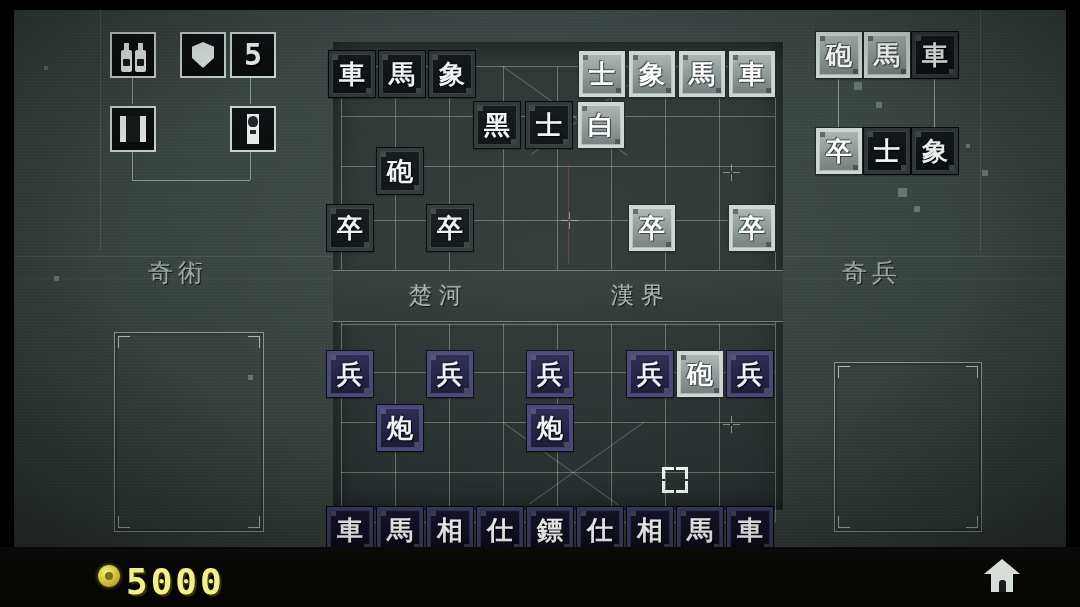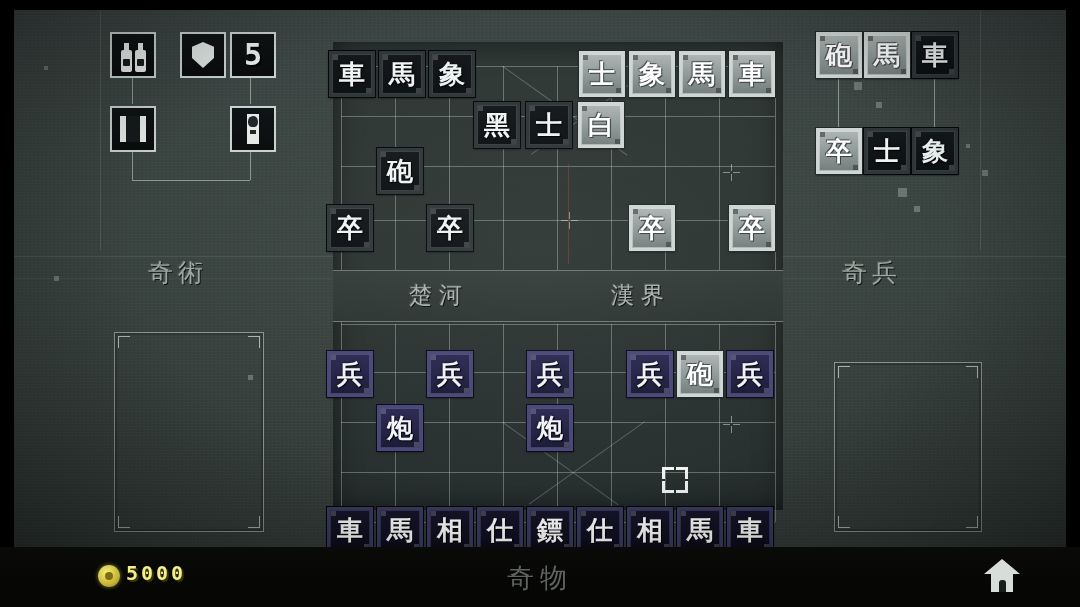--- a/index.html
+++ b/index.html
@@ -177,21 +177,21 @@
     position:absolute;left:0;bottom:0;width:1080px;height:60px;
     background:linear-gradient(180deg,#0a0a08 0%,#040403 100%);
   }
   .coin{
     position:absolute;left:98px;top:18px;width:22px;height:22px;border-radius:50%;
     background:radial-gradient(circle at 38% 34%,#f2f07a,#c9b534 60%,#8e7e18 100%);
     box-shadow:0 0 4px rgba(240,230,120,.5);
   }
   .coin:after{content:"";position:absolute;left:7px;top:7px;width:8px;height:8px;border-radius:50%;background:#7d6d14;}
   .coinval{
-    position:absolute;left:126px;top:14px;color:#f4ef8e;font-size:20px;font-weight:bold;
+    position:absolute;left:126px;top:14px;color:#f4ef8e;font-size:36px;font-weight:bold;
     letter-spacing:3px;font-family:"DejaVu Sans Mono","Liberation Mono",monospace;
     text-shadow:2px 2px 0 #3a3400;
   }
   .bartitle{
     position:absolute;left:0;right:0;top:13px;text-align:center;
     color:#6e7472;font-size:27px;letter-spacing:6px;opacity:.85;
     text-shadow:1px 1px 0 #000;
   }
   .homebtn{position:absolute;right:60px;top:12px;width:36px;height:34px;}
   .homebtn .roof{position:absolute;left:0;top:0;width:0;height:0;border-left:18px solid transparent;border-right:18px solid transparent;border-bottom:15px solid #d7ddd8;}
@@ -467,21 +467,20 @@
       <div class="piece p-home" style="left:408px;top:483px;">
           <span>車</span>
         </div>
     </div>
 
   </div>
 
   <div class="bottombar">
     <div class="coin"></div>
     <div class="coinval">5000</div>
-    <div class="bartitle">奇物</div>
     <div class="homebtn">
       <div class="roof"></div>
         <div class="body"></div>
         <div class="door"></div>
     </div>
   </div>
 
 </div>
 
 </body></html>

